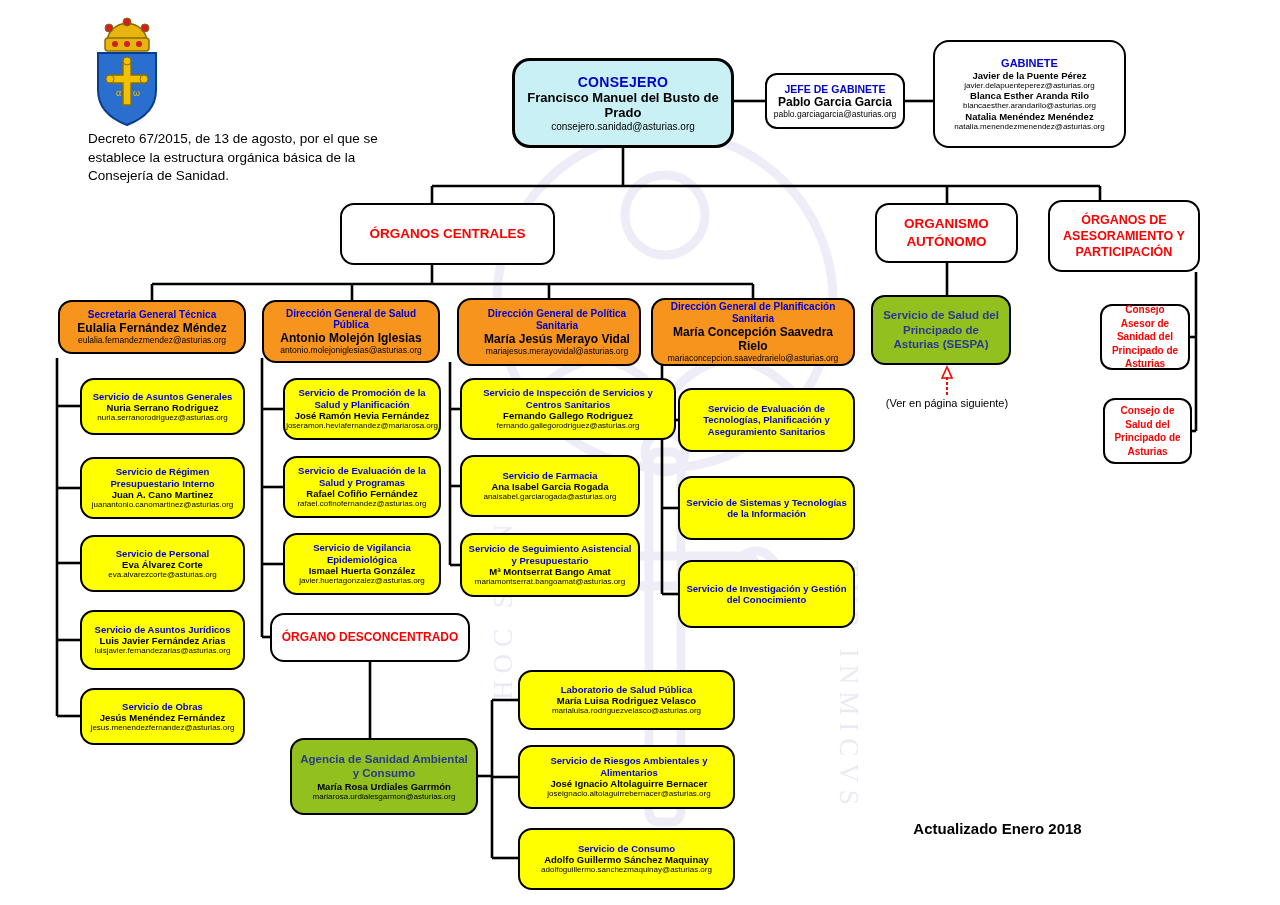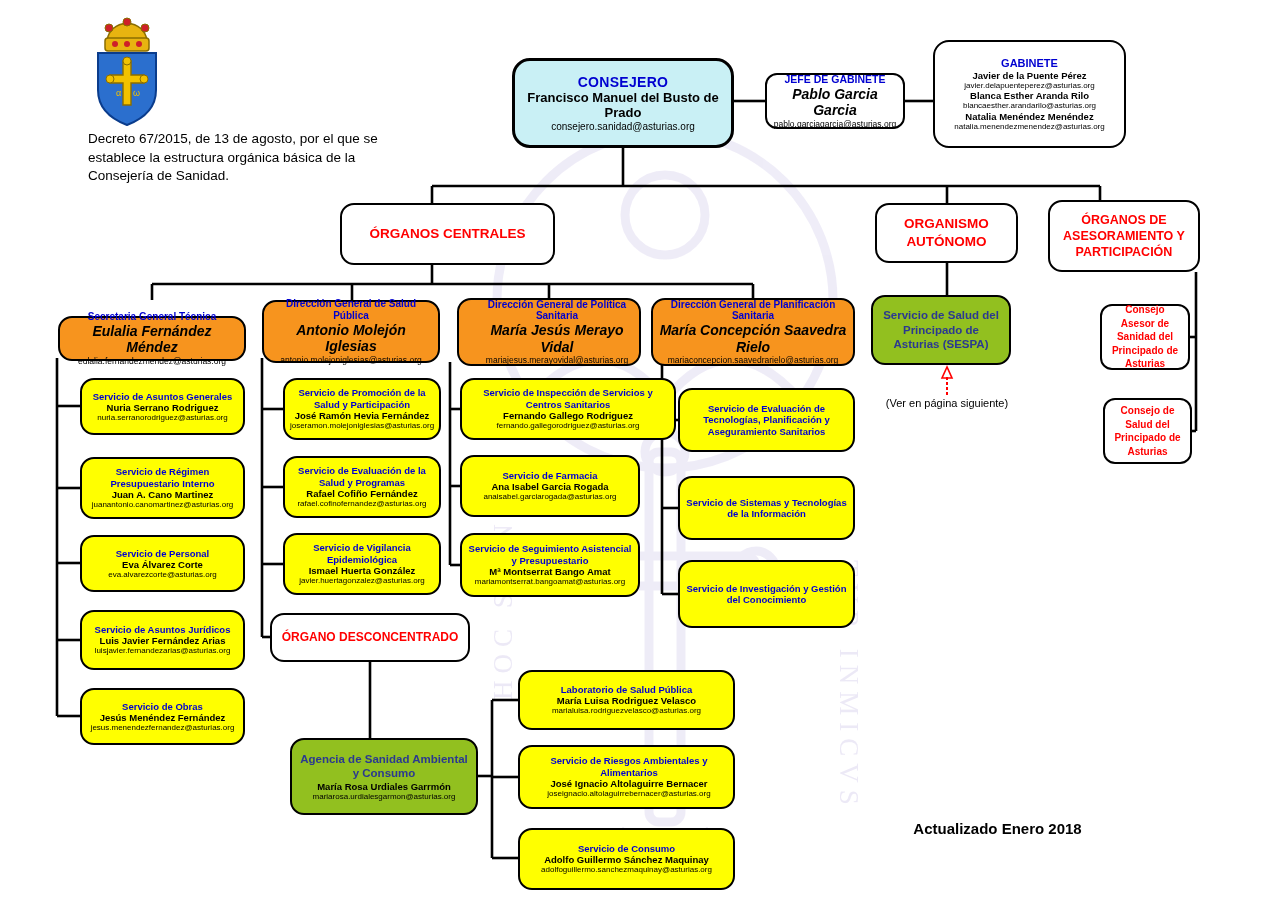--- a/index.html
+++ b/index.html
@@ -16,21 +16,21 @@
   .fill-green{background:var(--green,#92C01F);}
   .t{color:var(--title_blue,#0000D0);font-weight:bold;}
   .n{font-weight:bold;color:#000;}
   .e{color:#000;font-weight:normal;}
   .navy .t{color:var(--navy,#2B3990);}
   .red-label{color:var(--red,#FF0000);font-weight:bold;}
   .lg .t{font-size:14px;letter-spacing:.3px;}
   .lg .n{font-size:13px;}
   .lg .e{font-size:10px;}
   .md .t{font-size:10px;}
-  .md .n{font-size:14px;font-style:italic;}
+  .md .n{font-size:12px;}
   .md .e{font-size:8.5px;}
   .sm .t{font-size:9.5px;}
   .sm .n{font-size:9.5px;}
   .sm .e{font-size:8px;}
   .cat-lg{font-size:13.5px;line-height:1.35;}
   .cat-md{font-size:12.5px;line-height:1.3;}
   .cat-sm{font-size:12px;}
   .consejo{font-size:10px;line-height:1.35;border-radius:12px;}
   .page-title{position:absolute;left:440;top:18px;left:440px;width:330px;text-align:center;
               font-size:20px;font-weight:bold;z-index:2;}
@@ -160,21 +160,21 @@
   <div class="node red-label cat-lg" style="left:340px;top:203px;width:215px;height:62px;">
     <span>ÓRGANOS CENTRALES</span>
   </div>
   <div class="node red-label cat-lg" style="left:875px;top:203px;width:143px;height:60px;">
     <span>ORGANISMO AUTÓNOMO</span>
   </div>
   <div class="node red-label cat-md" style="left:1048px;top:200px;width:152px;height:72px;">
     <span>ÓRGANOS DE ASESORAMIENTO Y PARTICIPACIÓN</span>
   </div>
 
-  <div class="node fill-orange md" style="left:58px;top:300px;width:188px;height:45px;margin-top:16px;">
+  <div class="node fill-orange md" style="left:58px;top:300px;width:188px;height:54px;">
     <span class="t">Secretaria General Técnica</span>
     <span class="n">Eulalia Fernández Méndez</span>
     <span class="e">eulalia.fernandezmendez@asturias.org</span>
   </div>
   <div class="node fill-orange md" style="left:262px;top:300px;width:178px;height:63px;">
     <span class="t">Dirección General de Salud Pública</span>
     <span class="n">Antonio Molejón Iglesias</span>
     <span class="e">antonio.molejoniglesias@asturias.org</span>
   </div>
   <div class="node fill-orange md" style="left:457px;top:298px;width:184px;height:68px;padding-left:22px;">
@@ -208,23 +208,23 @@
     <span class="n">Luis Javier Fernández Arias</span>
     <span class="e">luisjavier.fernandezarias@asturias.org</span>
   </div>
   <div class="node fill-yellow sm" style="left:80px;top:688px;width:165px;height:57px;">
     <span class="t">Servicio de Obras</span>
     <span class="n">Jesús Menéndez Fernández</span>
     <span class="e">jesus.menendezfernandez@asturias.org</span>
   </div>
 
   <div class="node fill-yellow sm" style="left:283px;top:378px;width:158px;height:62px;">
-    <span class="t">Servicio de Promoción de la Salud y Participación</span>
+    <span class="t">Servicio de Promoción de la Salud y Planificación</span>
     <span class="n">José Ramón Hevia Fernández</span>
-    <span class="e">joseramon.molejoniglesias@asturias.org</span>
+    <span class="e">joseramon.heviafernandez@mariarosa.org</span>
   </div>
   <div class="node fill-yellow sm" style="left:283px;top:456px;width:158px;height:62px;">
     <span class="t">Servicio de Evaluación de la Salud y Programas</span>
     <span class="n">Rafael Cofiño Fernández</span>
     <span class="e">rafael.cofinofernandez@asturias.org</span>
   </div>
   <div class="node fill-yellow sm" style="left:283px;top:533px;width:158px;height:62px;">
     <span class="t">Servicio de Vigilancia Epidemiológica</span>
     <span class="n">Ismael Huerta González</span>
     <span class="e">javier.huertagonzalez@asturias.org</span>

